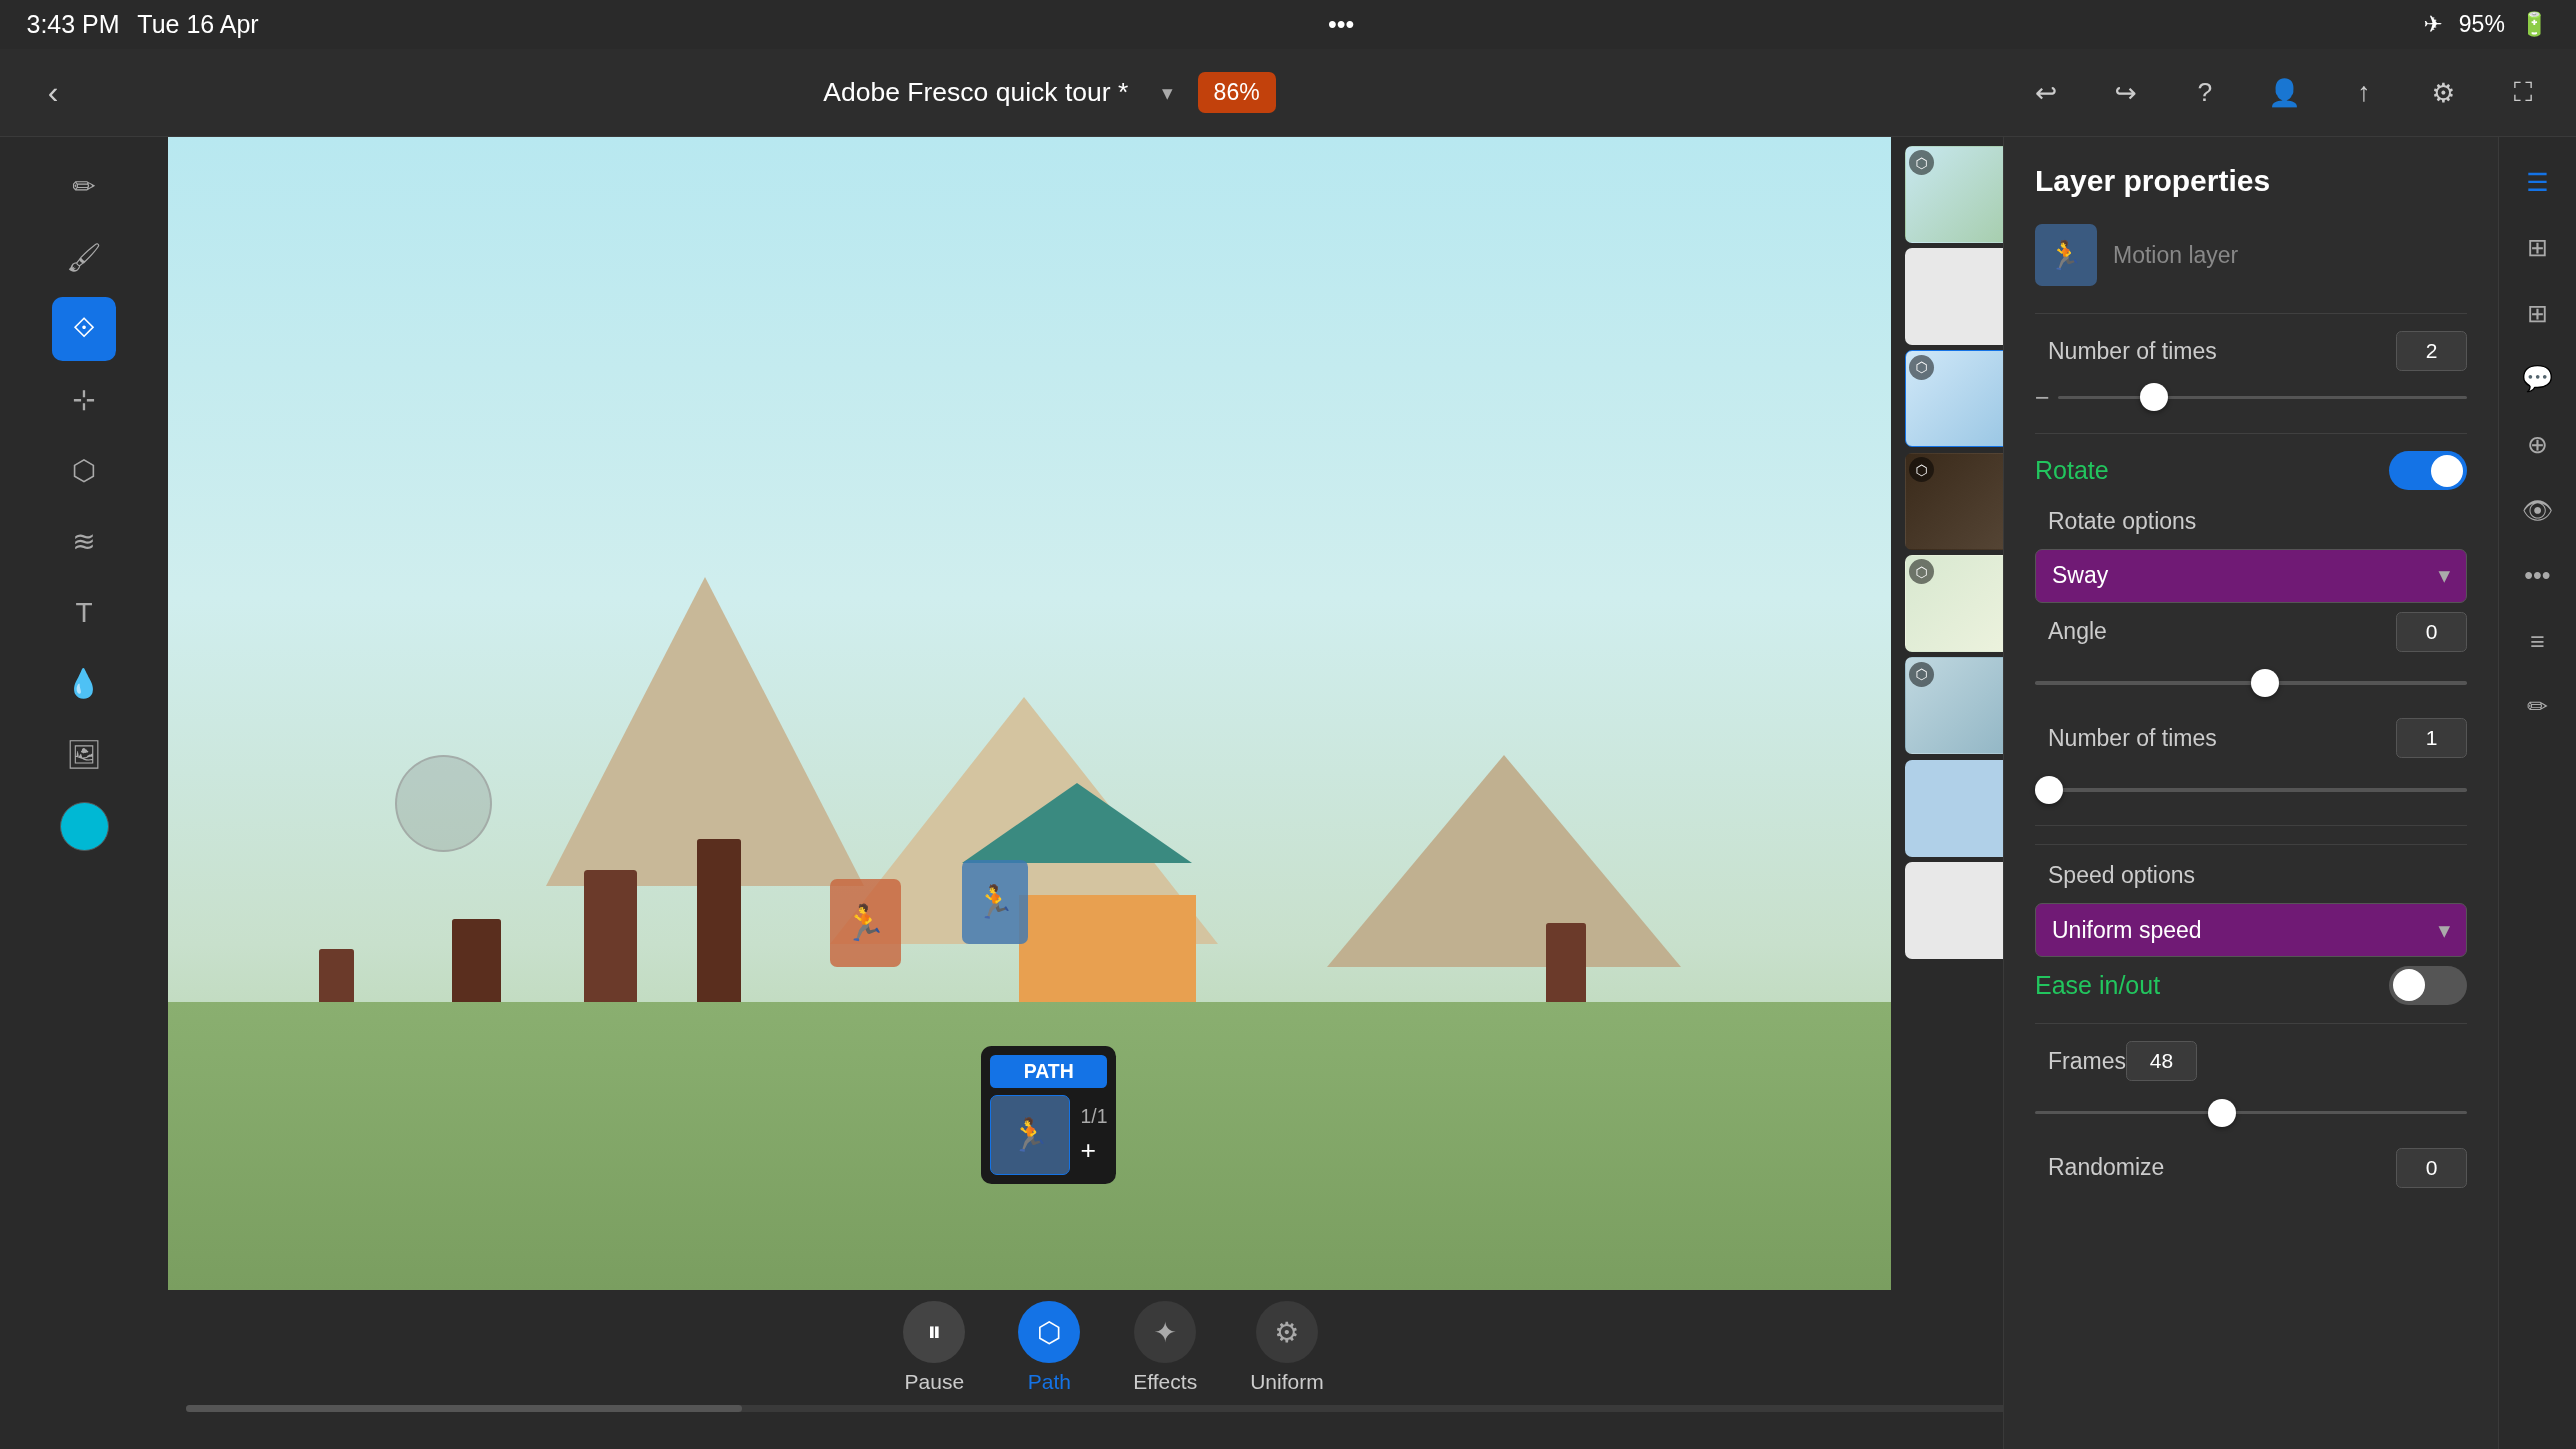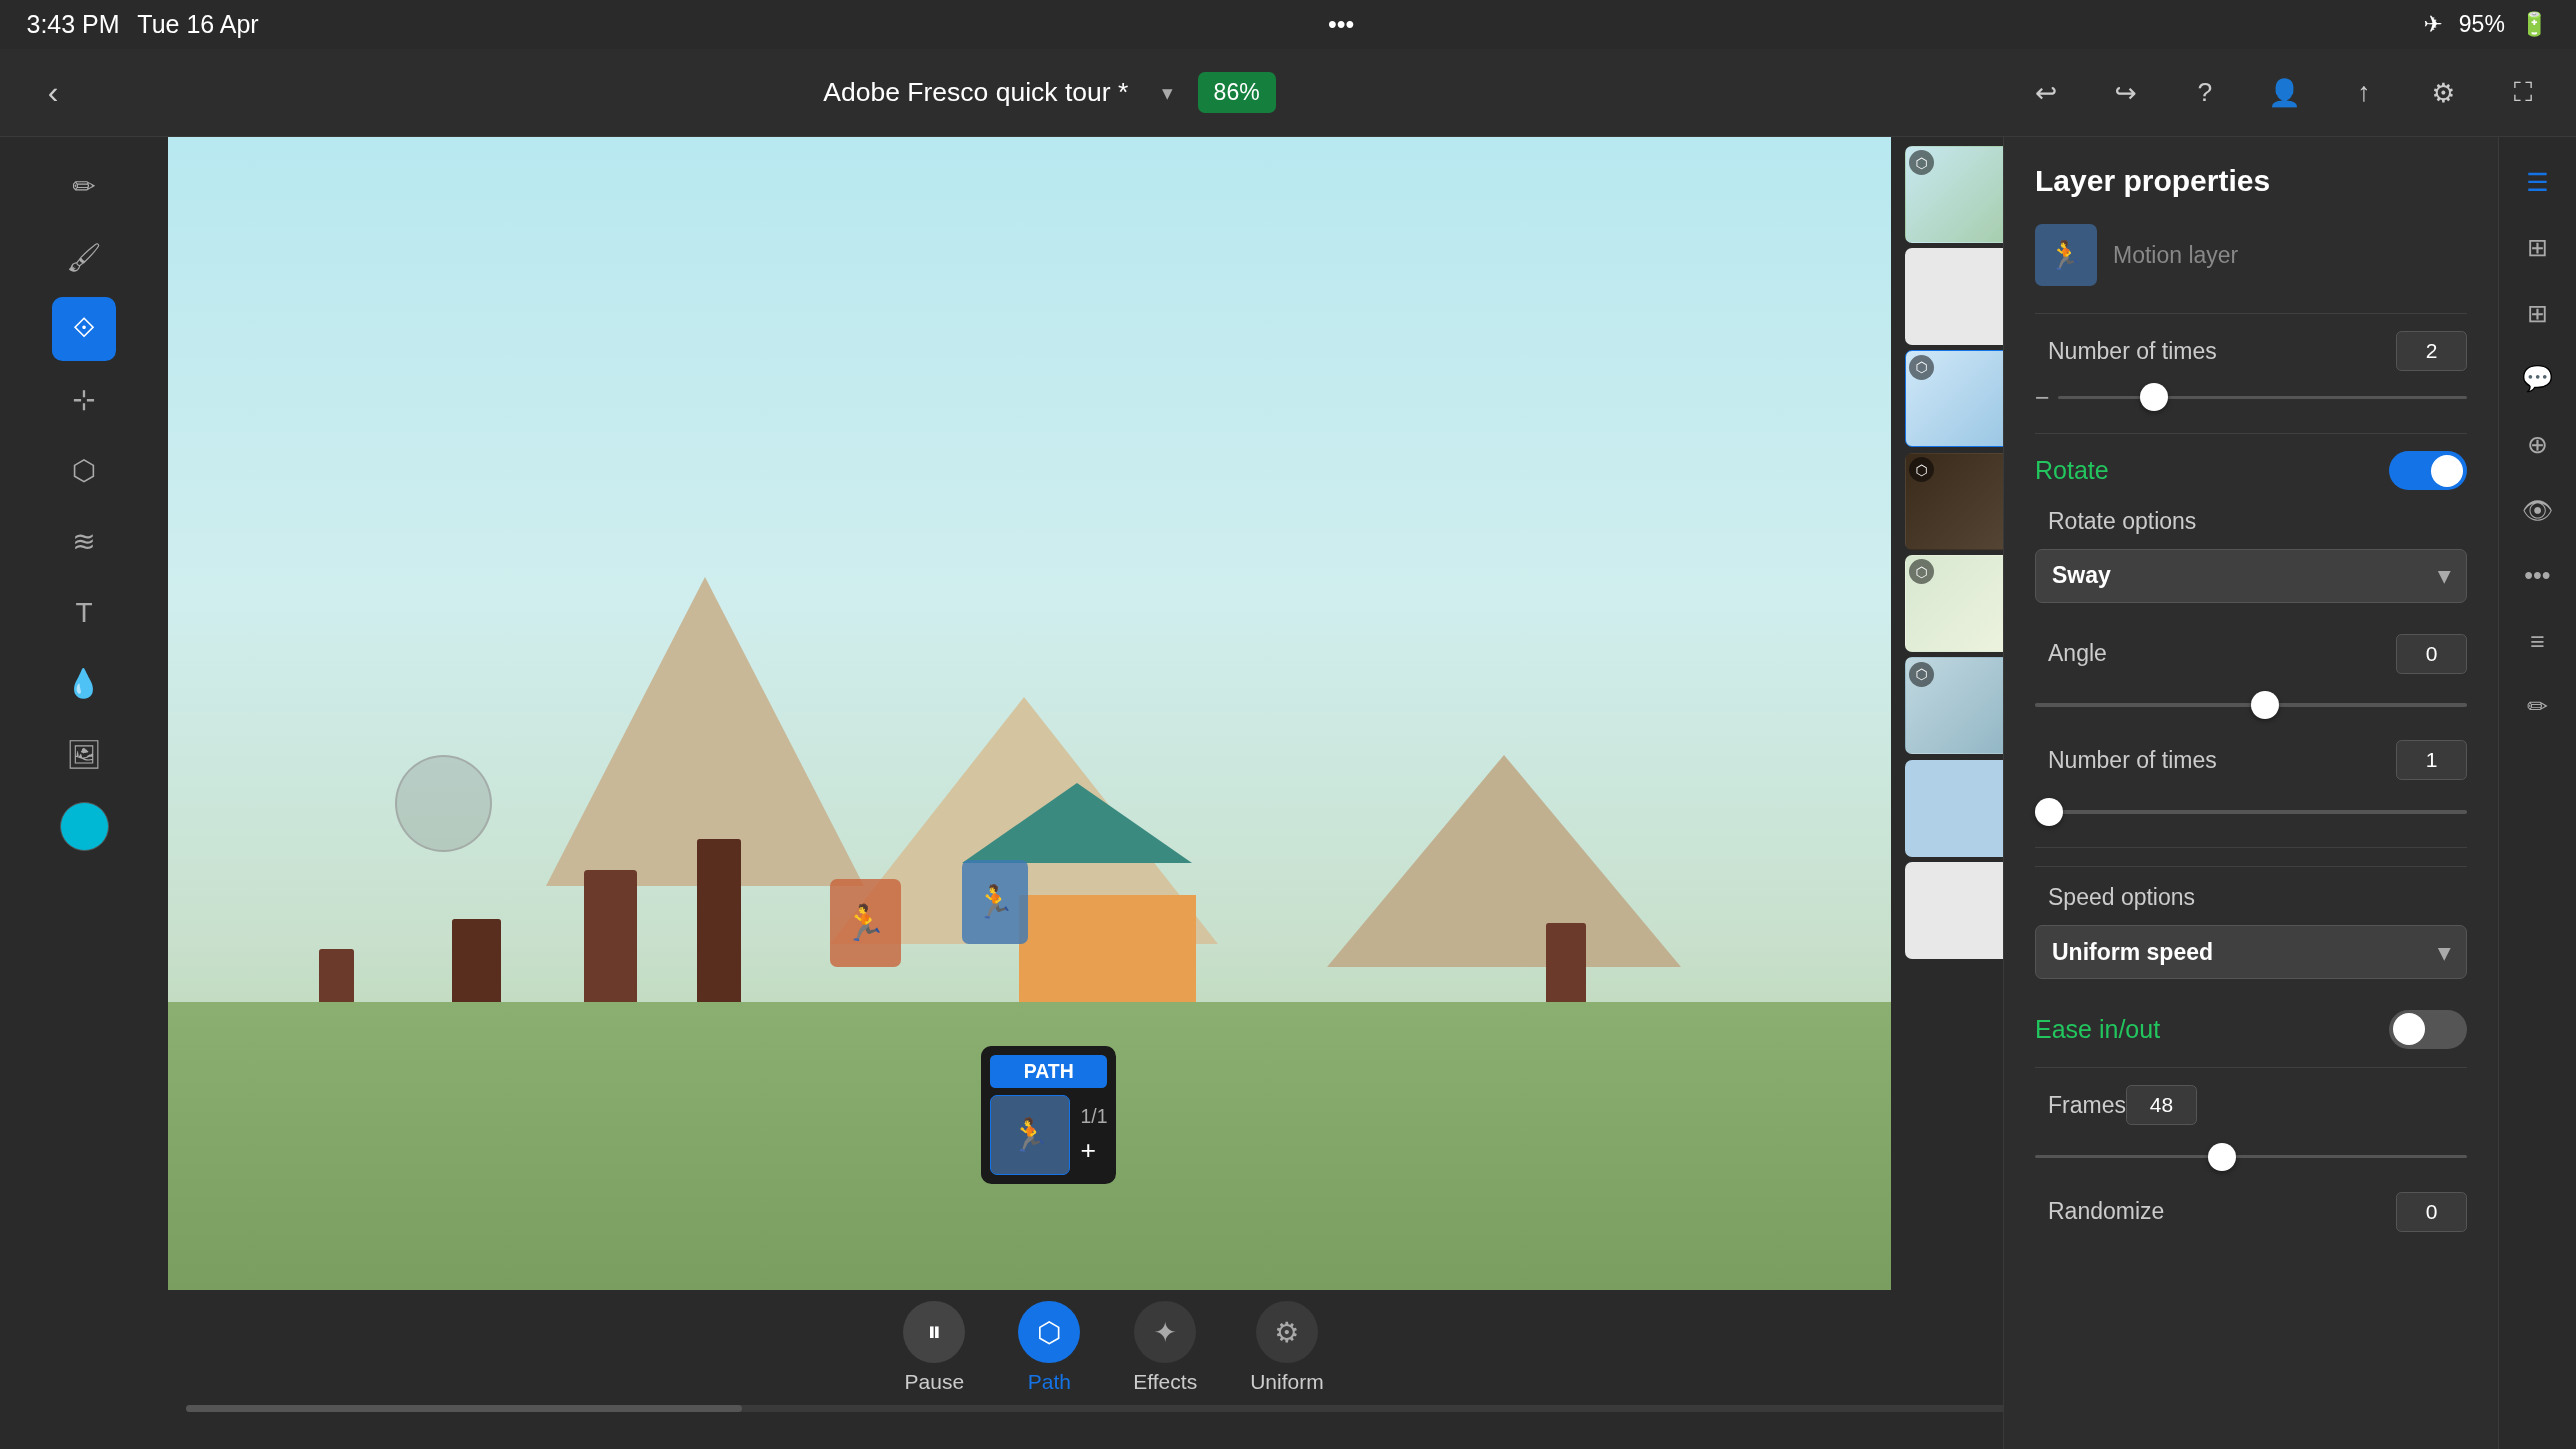--- a/index.html
+++ b/index.html
@@ -54,21 +54,21 @@
       font-size: 32px;
       cursor: pointer;
     }
     .project-title {
       color: #ffffff;
       font-size: 26.5px;
       font-weight: 500;
     }
     .dropdown-arrow { color: #aaaaaa; font-size: 21px; margin-left: 8.8px; cursor: pointer; }
     .zoom-badge {
-      background: #15803d;
+      background: #c2410c;
       color: #ffffff;
       padding: 7px 16px;
       border-radius: 7px;
       font-size: 23px;
     }
     .toolbar-icon-btn {
       width: 53px; height: 53px;
       display: flex; align-items: center; justify-content: center;
       color: #cccccc;
       font-size: 26.5px;
@@ -504,27 +504,26 @@
       position: absolute;
       top: 3.5px;
       transition: left 0.2s;
     }
     .toggle.on .toggle-knob { left: 42px; }
     .toggle.off .toggle-knob { left: 3.5px; }
 
     .dropdown-row {
       display: flex;
       align-items: center;
-      background: #404040;
+      background: #701a75;
       border: 0.9px solid #555;
       border-radius: 7px;
       padding: 12.4px 16px;
-      margin-bottom: 31px;
+      margin-bottom: 9px;
       cursor: pointer;
-      font-weight: bold;
     }
     .dropdown-value {
       color: #ffffff;
       font-size: 23px;
       flex: 1;
     }
     .dropdown-caret {
       color: #aaaaaa; font-size: 23px;
     }
 

